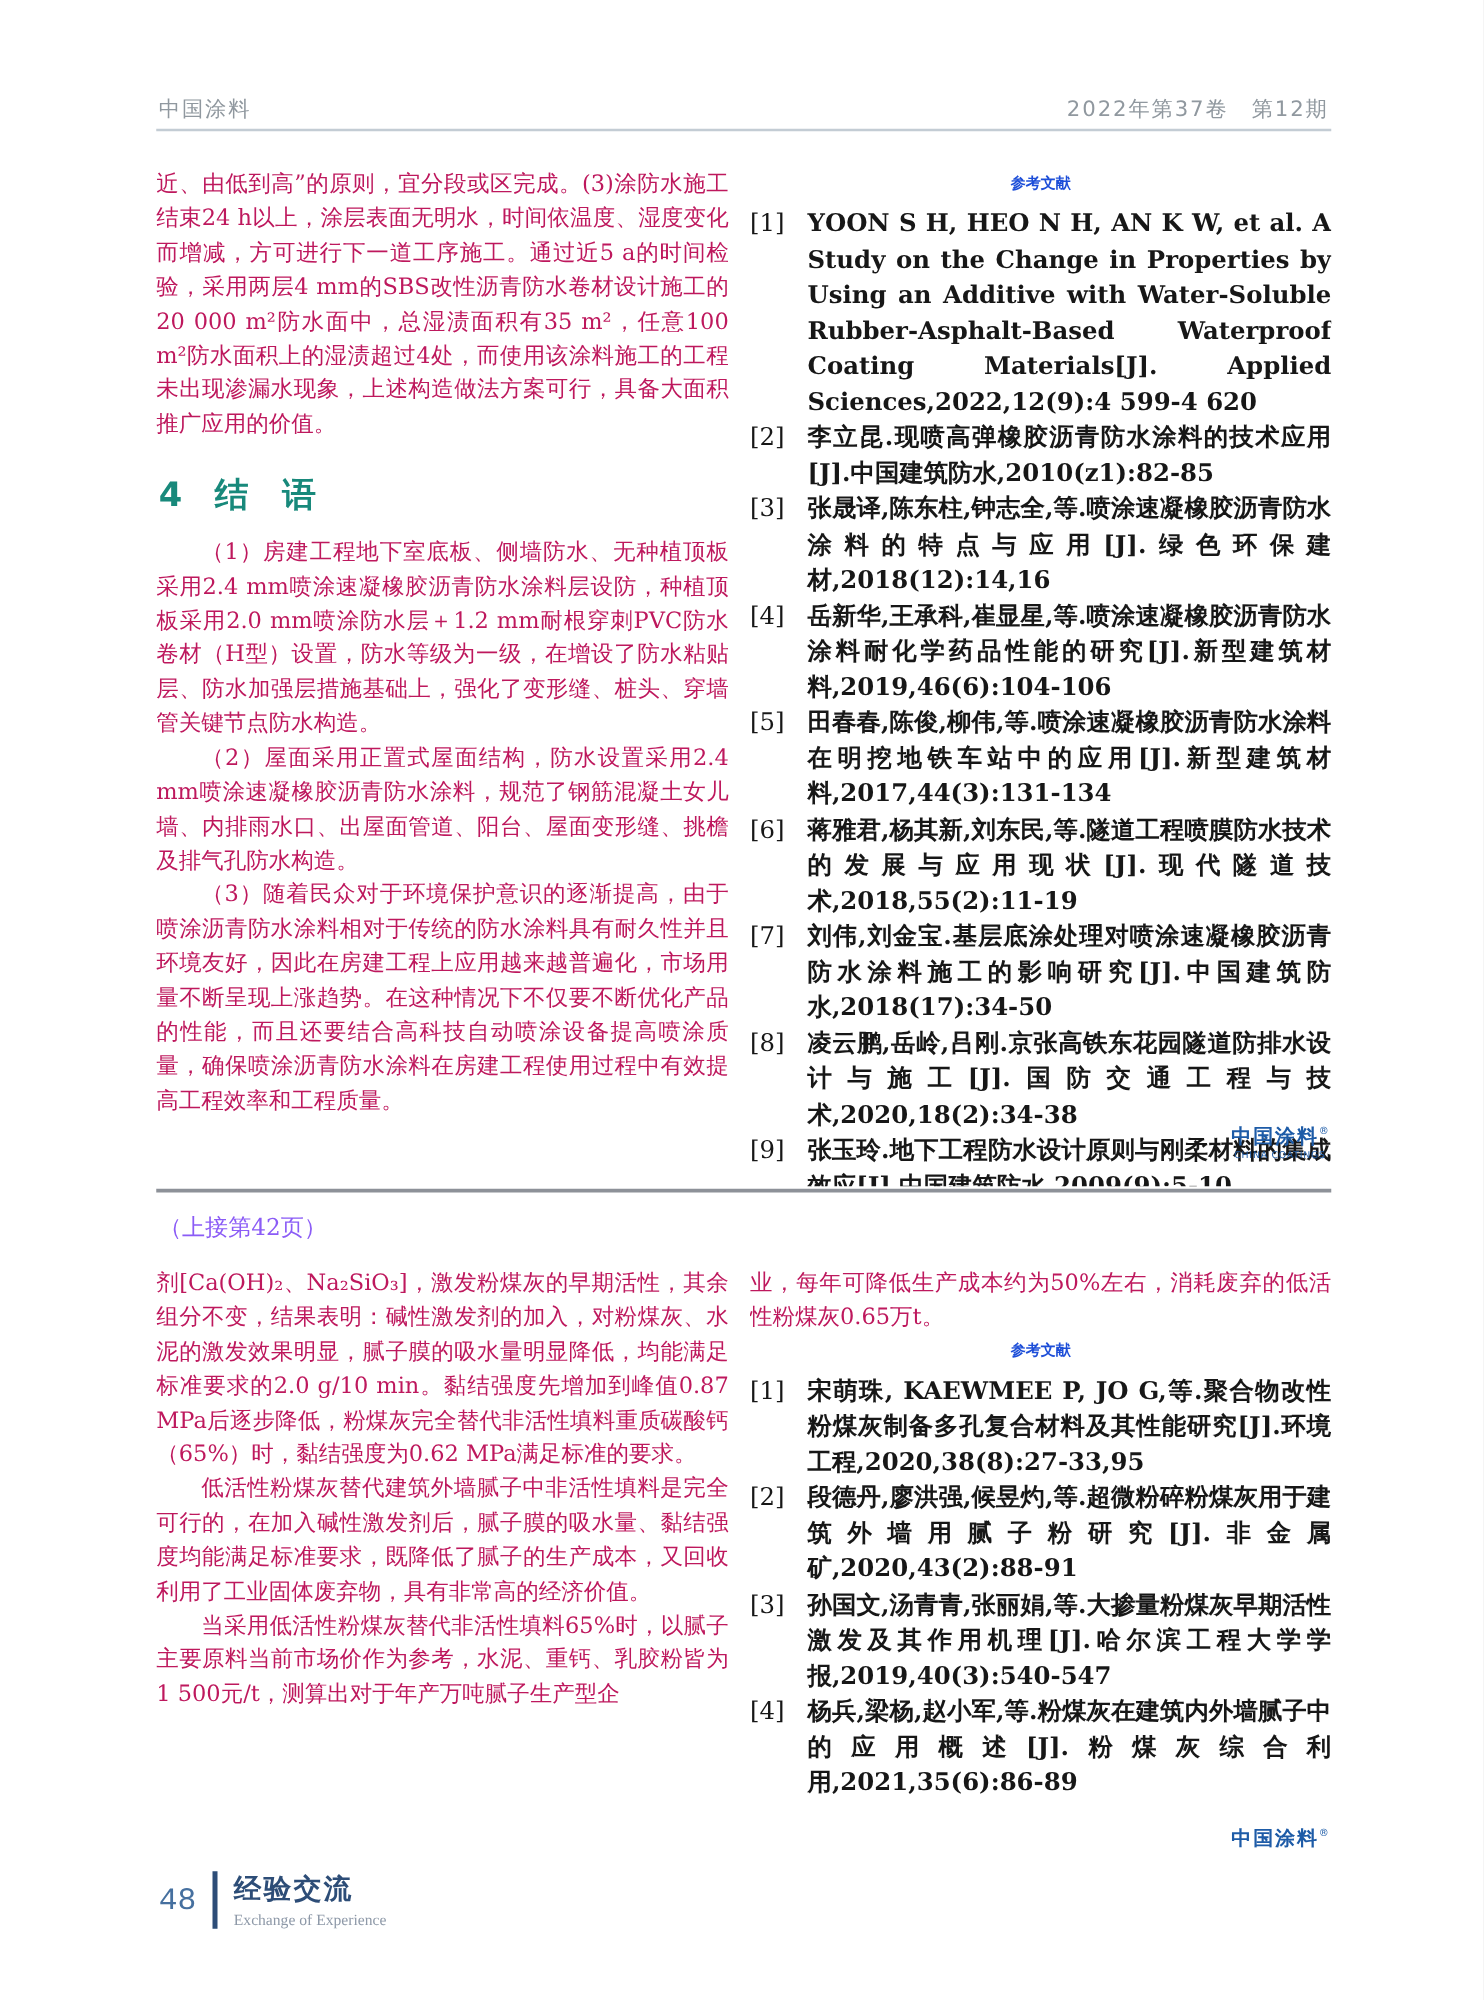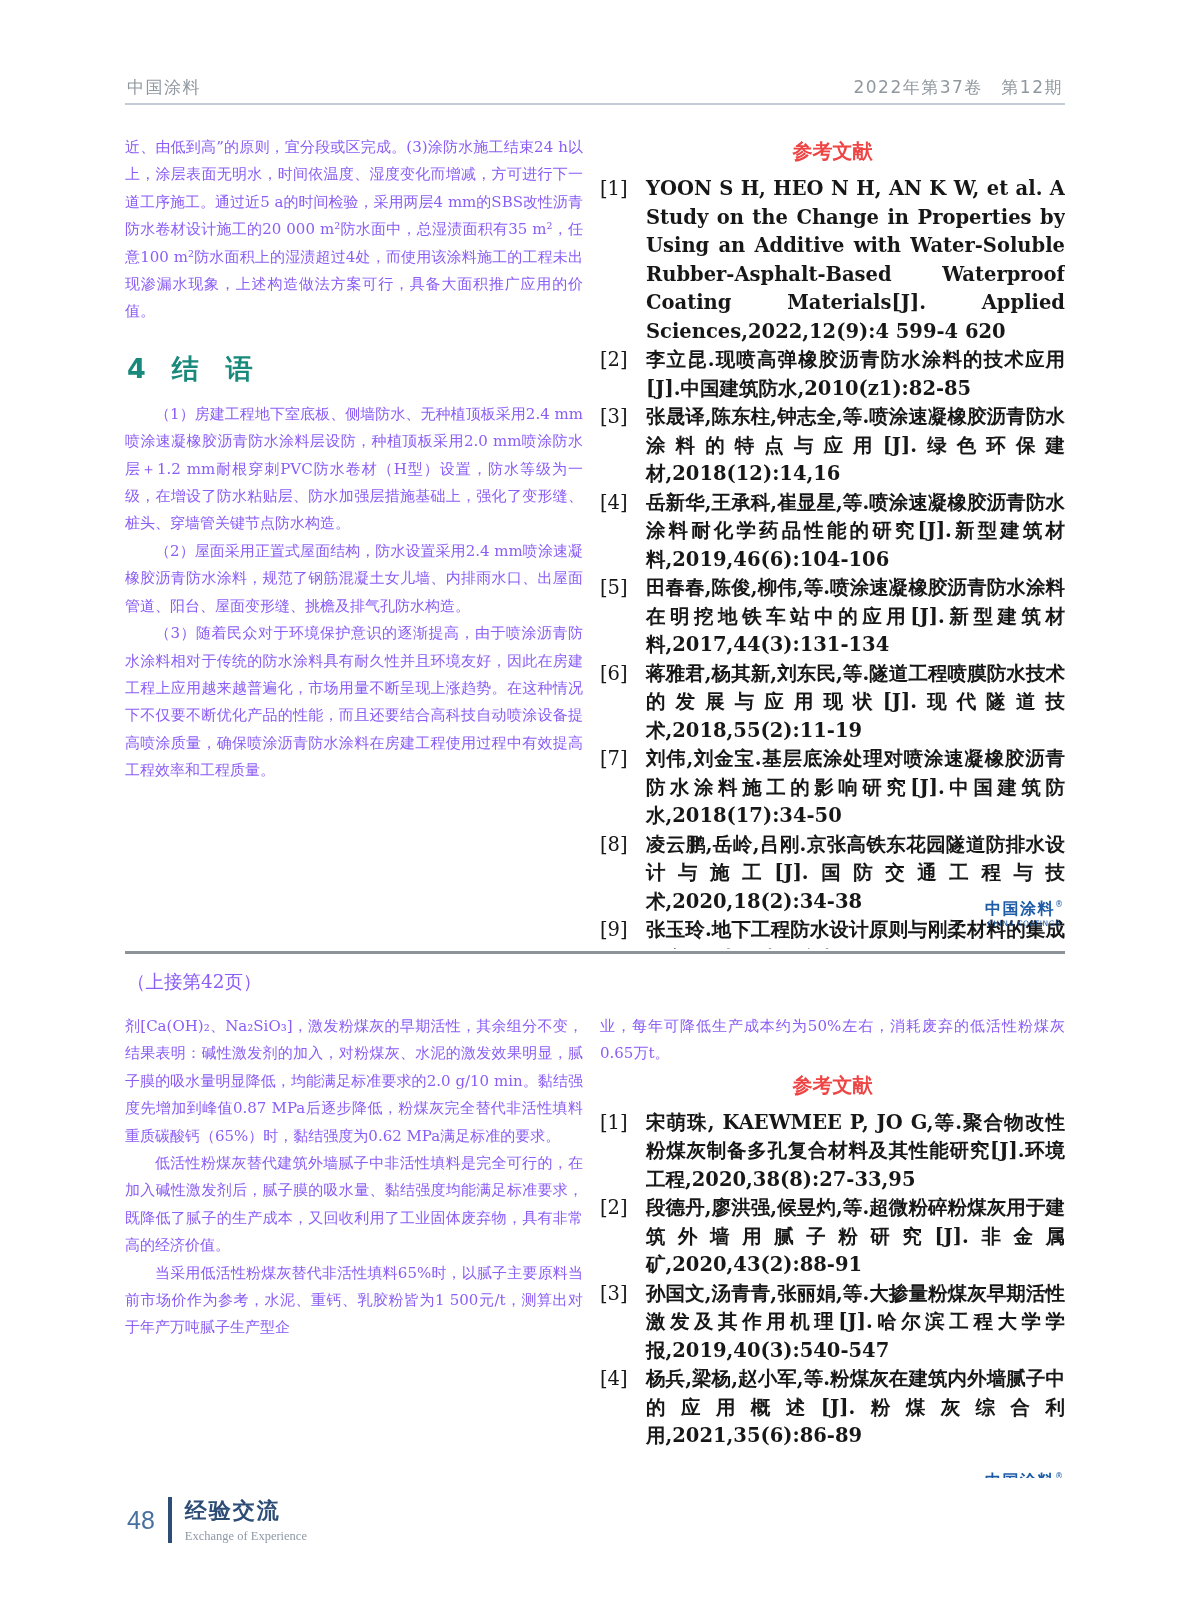--- a/index.html
+++ b/index.html
@@ -20,53 +20,53 @@
     position:absolute; top:103px; left:125px; width:940px; height:2px;
     background:#c3ccd4;
   }
   
   .upper-section { position:absolute; top:134px; left:125px; width:940px; height:815px; display:flex; gap:17px; }
   .lower-section { position:absolute; top:1013px; left:125px; width:940px; height:465px; display:flex; gap:17px; }
   .col-left  { width:458px; overflow:hidden; }
   .col-right { width:465px; overflow:hidden; position:relative; }
   
   .para {
-    font-size:15px; line-height:27.4px; text-align:justify;
-    text-justify:inter-ideograph; color:#8b5cf6;
+    font-size:18px; line-height:27.4px; text-align:justify;
+    text-justify:inter-ideograph; color:#be185d;
   }
   .para.indent { text-indent:2em; }
   
   .section-heading {
     display:flex; align-items:baseline; gap:26px;
     margin:25px 0 14px 2px;
     font-family:"DejaVu Sans","Liberation Sans",sans-serif;
     font-weight:bold; font-size:27px; color:#18897b;
   }
   
   .refs-title {
     text-align:center; font-family:Liberation Mono, monospace;
-    font-weight:bold; font-size:20px; color:#ef4444; margin:4px 0 10px 0;
+    font-weight:bold; font-size:12px; color:#1d4ed8; margin:4px 0 10px 0;
   }
   .ref-list { list-style:none; }
   .ref-item { display:flex; font-size:19.5px; line-height:28.5px; }
   .ref-num  { flex:0 0 46px; }
   .ref-text { flex:1; text-align:justify; text-justify:inter-ideograph;font-weight:bold; }
   
   .section-divider { position:absolute; top:951px; left:125px; width:940px; height:3px; background:#8d9198; }
   .continue-note  { position:absolute; top:969px; left:127px; font-size:18.5px; color:#8b5cf6; }
   
   .logo { font-family:"DejaVu Sans","Liberation Sans",sans-serif; line-height:1; text-align:center; }
   .logo-cn { color:#1d5ba7; font-weight:bold; font-size:16px; letter-spacing:1.5px; }
   .logo-reg { color:#1d5ba7; font-size:8px; vertical-align:top; }
   .logo-en { color:#1d5ba7; font-size:7.5px; letter-spacing:0.6px; margin-top:3px; }
   .upper-logo { position:absolute; right:2px; bottom:22px;margin-left:36px; }
   .lower-logo { float:right; margin-top:22px; margin-right:2px; }
   
   .footer { position:absolute; top:1496px; left:127px; display:flex; align-items:center; gap:13px; }
-  .page-num { font-family:Liberation Sans, sans-serif; font-size:25px; color:#46709f; }
+  .page-num { font-family:Liberation Mono, monospace; font-size:25px; color:#46709f; }
   .footer-bar { width:4px; height:46px; background:#2d4d77; }
   .footer-cn {
     font-family:Liberation Sans, sans-serif;
     font-weight:bold; font-size:22px; color:#2d4d77; letter-spacing:2px;
   }
   .footer-en { font-size:12.5px; color:#8e99a8; margin-top:3px;font-family:Liberation Serif, serif; }
 </style>
 </head>
 <body>
 

